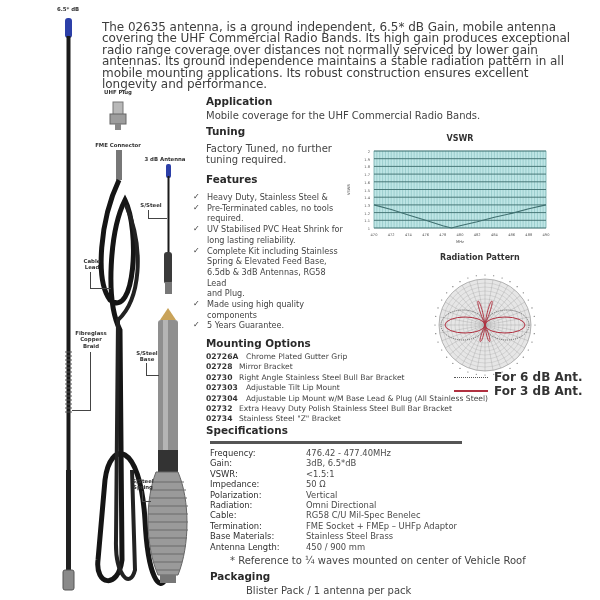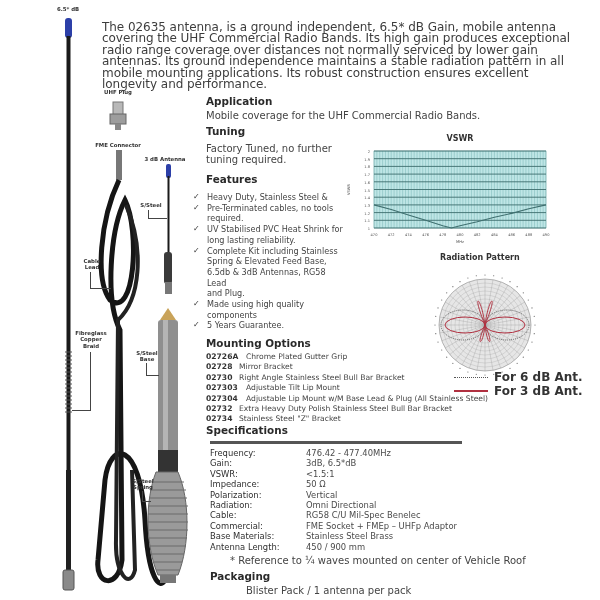--- a/index.html
+++ b/index.html
@@ -408,21 +408,21 @@
     </div>
     <div class="spec-row">
       <span class="k">Radiation:</span>
       <span class="v">Omni Directional</span>
     </div>
     <div class="spec-row">
       <span class="k">Cable:</span>
       <span class="v">RG58 C/U Mil-Spec Benelec</span>
     </div>
     <div class="spec-row">
-      <span class="k">Commercial:</span>
+      <span class="k">Termination:</span>
       <span class="v">FME Socket + FMEp – UHFp Adaptor</span>
     </div>
     <div class="spec-row">
       <span class="k">Base Materials:</span>
       <span class="v">Stainless Steel Brass</span>
     </div>
     <div class="spec-row">
       <span class="k">Antenna Length:</span>
       <span class="v">450 / 900 mm</span>
     </div>

